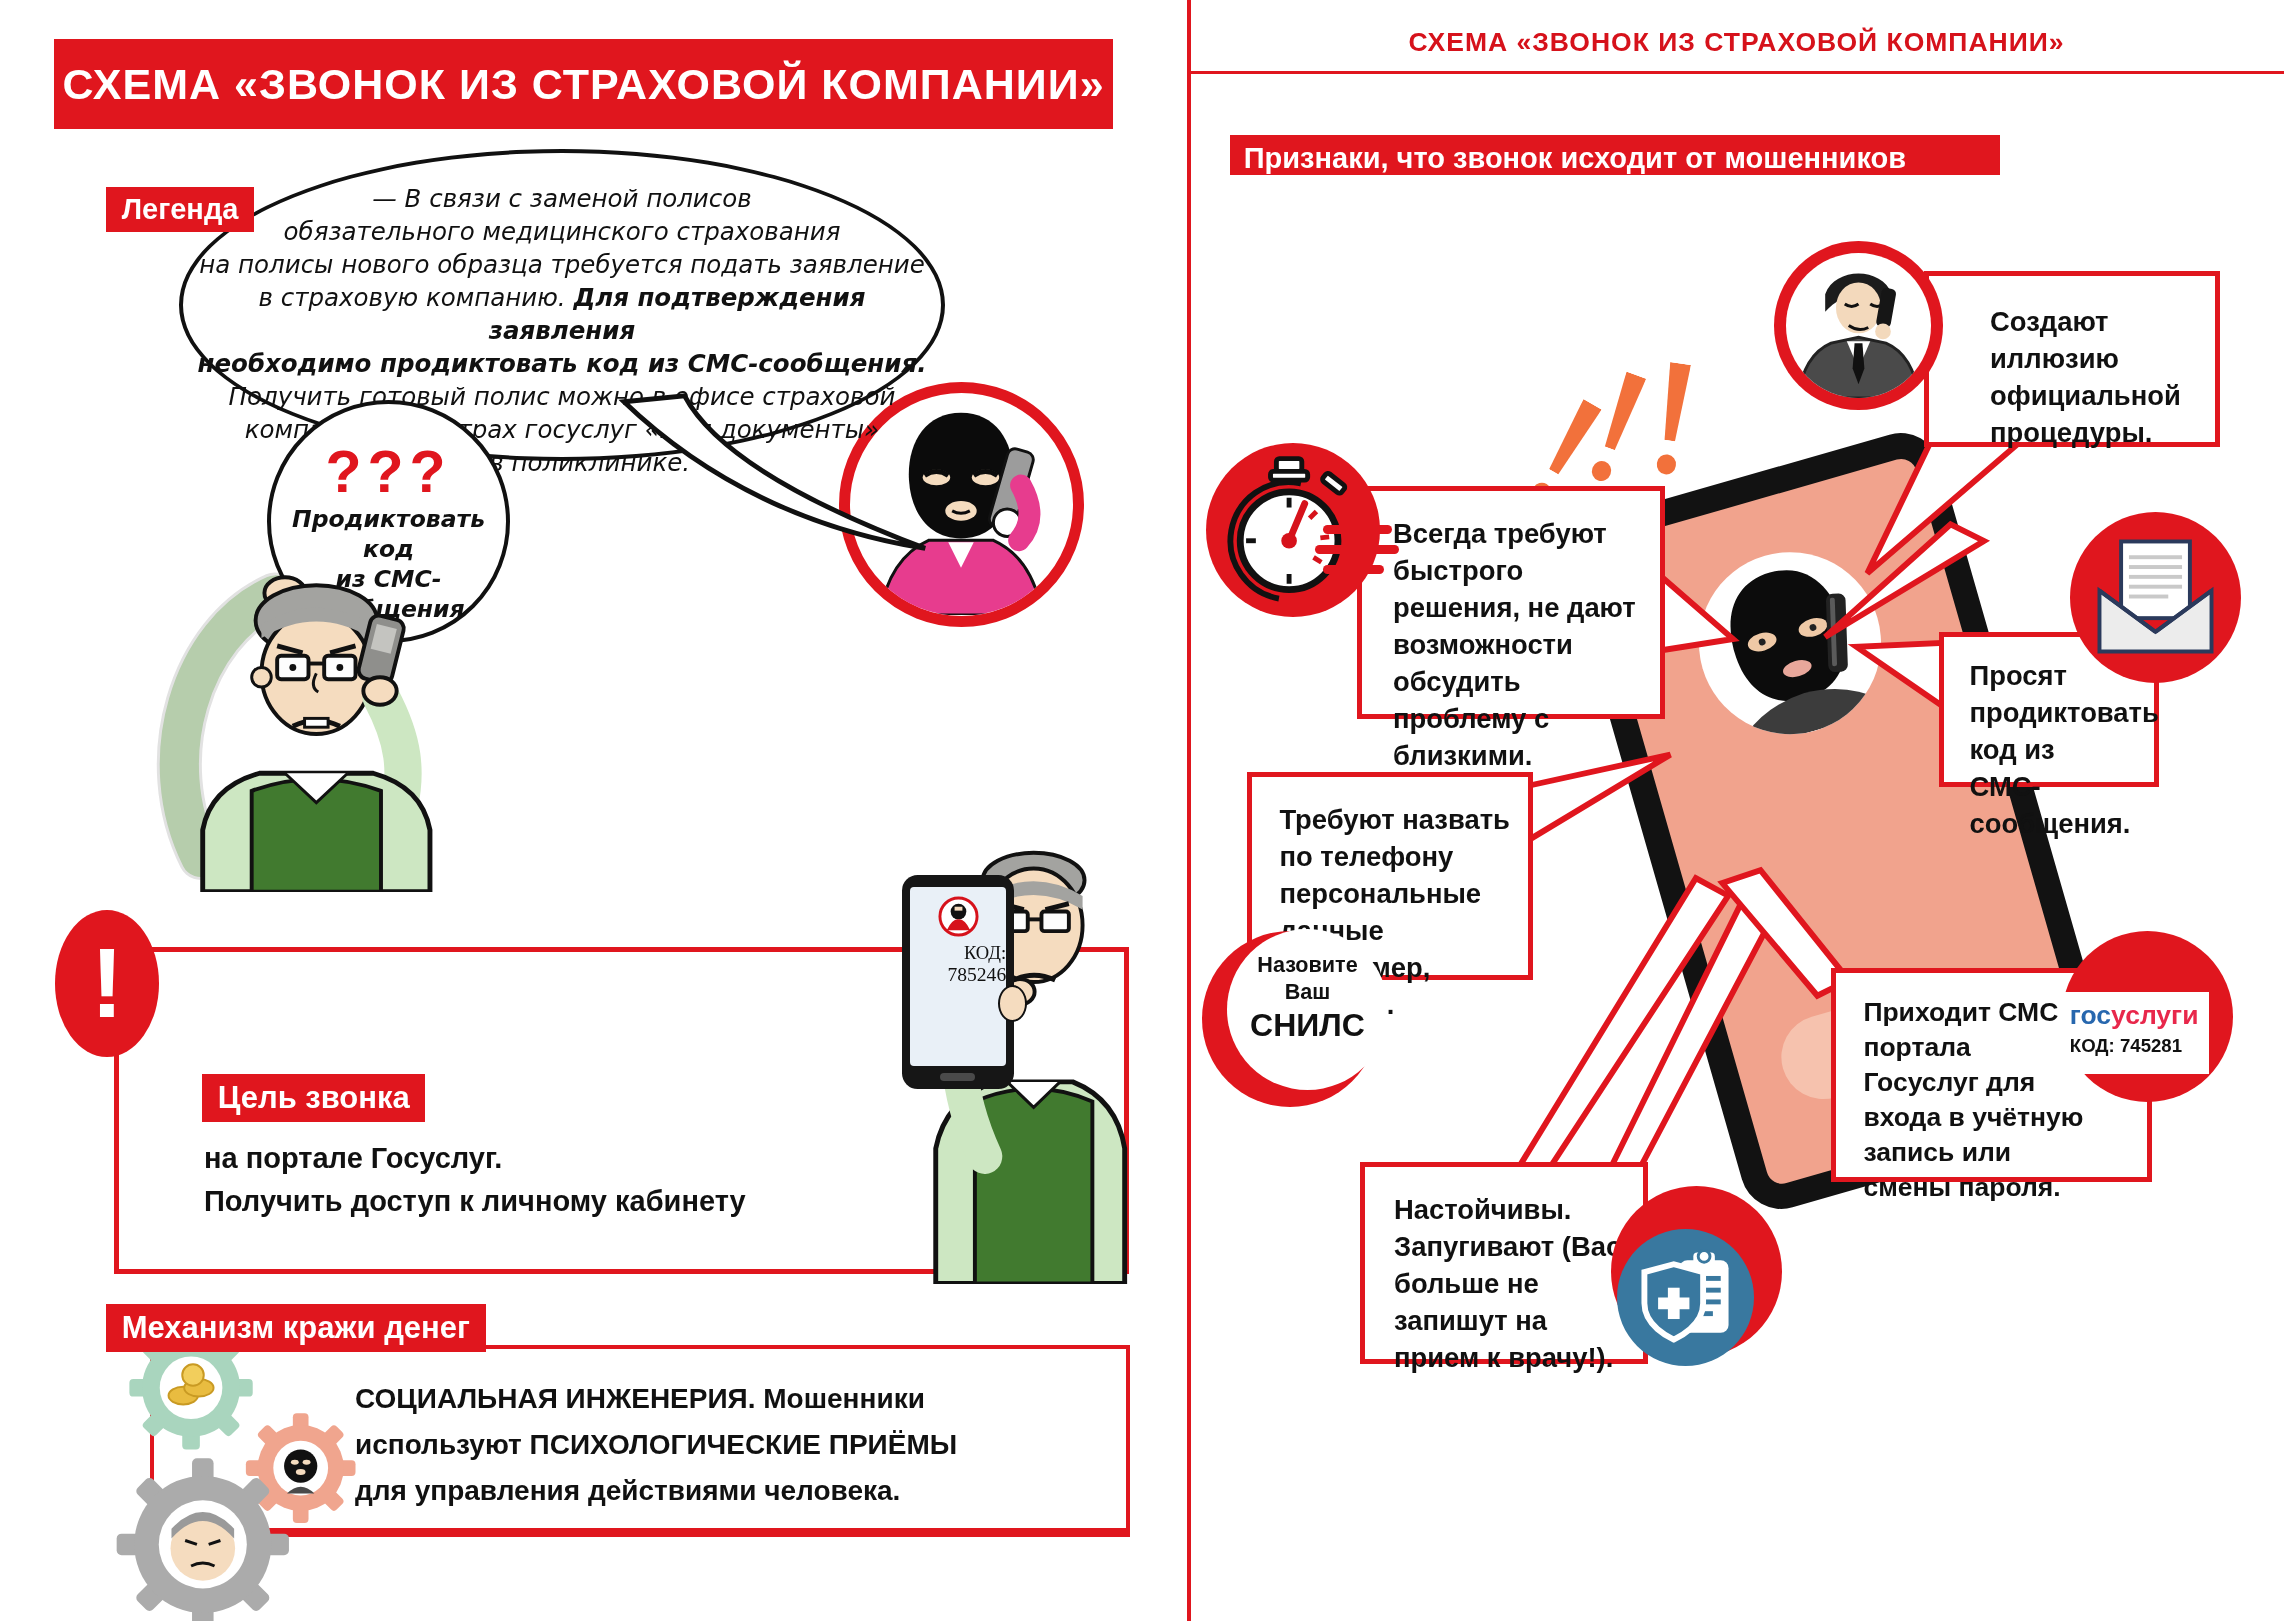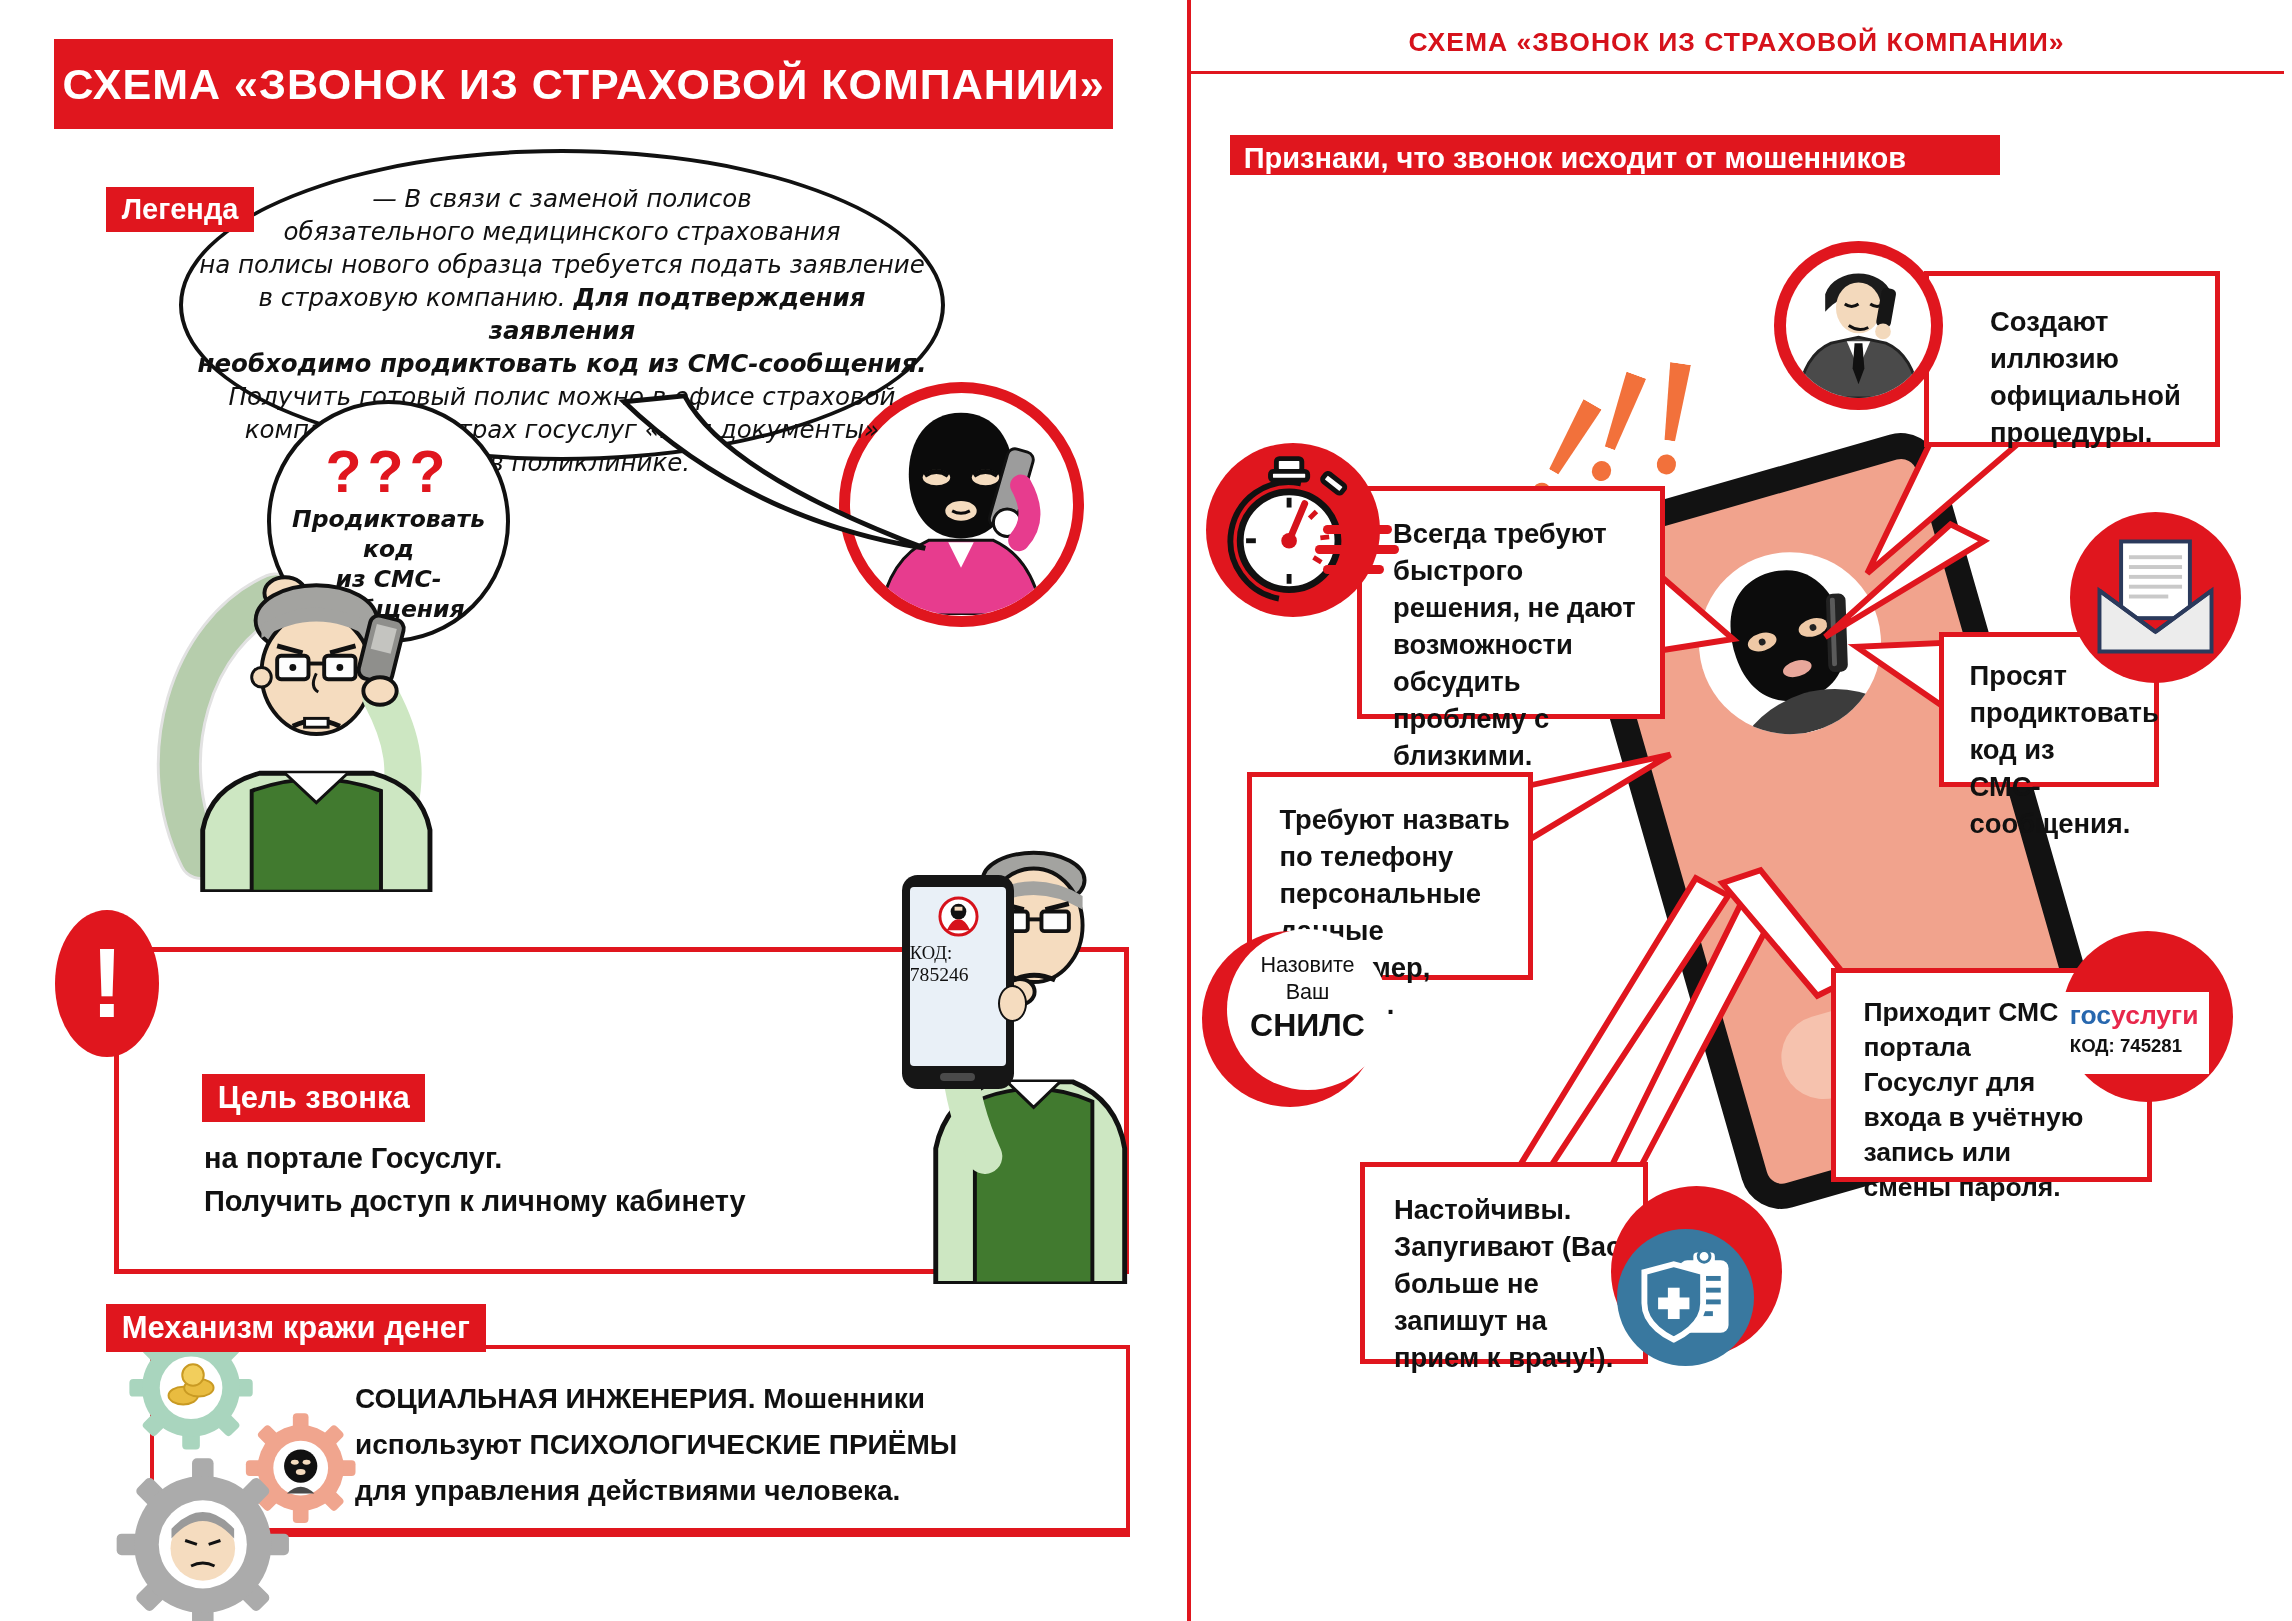--- a/index.html
+++ b/index.html
@@ -32,21 +32,21 @@
   .excl span{color:#fff;font-size:98px;font-weight:bold;line-height:147px}
   .goal-label{left:202px;top:1074px;font-size:31px}
   .goal-text{position:absolute;left:204px;top:1137px;font-size:29px;line-height:43px;font-weight:bold;color:#111;z-index:2}
   .mech-label{left:106px;top:1304px;font-size:31px}
   .mech-frame{position:absolute;left:150px;top:1345px;width:980px;height:192px;border:4.9px solid var(--red);
     border-bottom-width:9.8px;z-index:1}
   .mech-text{position:absolute;left:355px;top:1376px;font-size:28px;line-height:46px;font-weight:bold;color:#111;z-index:2}
   .legend-label{left:106px;top:187px;font-size:29px}
   
   .phone2{position:absolute;left:902px;top:875px;width:112px;height:214px;background:#161616;border-radius:15.7px;z-index:4;padding:11.8px 7.8px 23.5px 7.8px}
-  .phone2 .scr{width:100%;height:100%;background:#E9F0F7;border-radius:3.9px;text-align:left;padding-top:5.9px}
+  .phone2 .scr{width:100%;height:100%;background:#E9F0F7;border-radius:3.9px;text-align:right;padding-top:5.9px}
   .phone2 .slot{position:absolute;bottom:7.8px;left:38px;width:35px;height:7.8px;background:#4a4a4a;border-radius:3.9px}
   .phone2 .code1{font-family:"Liberation Serif",serif;font-size:18.6px;color:#111;margin-top:3.9px}
   .phone2 .code2{font-family:"Liberation Serif",serif;font-size:19.6px;color:#111}
   .hand2{position:absolute;left:998px;top:985px;width:29px;height:37px;background:var(--skin);border:2.9px solid #111;border-radius:50%;z-index:5}
   
   .divider{position:absolute;left:1187px;top:0;width:3.9px;height:1621px;background:var(--red);z-index:1}
   .r-header{position:absolute;left:1189px;top:27.4px;width:1095px;text-align:center;font-size:26.5px;font-weight:bold;
     color:#D6121B;letter-spacing:1px;z-index:2}
   .r-line{position:absolute;left:1189px;top:71px;width:1095px;height:2.9px;background:var(--red);z-index:2}
   .signs{position:absolute;left:1230px;top:135px;width:770px;height:40px;background:var(--red);z-index:2;
@@ -64,21 +64,21 @@
   .phone .pbutton{position:absolute;left:44px;bottom:69px;width:206px;height:84px;background:var(--salmon-lt);border-radius:42px;text-align:center}
   
   .mark{position:absolute;width:31px;height:116px;z-index:3}
   .mark .bar{position:absolute;left:0;top:0;width:29px;height:78px;background:var(--orange);
     clip-path:polygon(14% 0,86% 0,68% 100%,32% 100%)}
   .mark .dot{position:absolute;left:4.9px;top:92px;width:19.6px;height:19.6px;background:var(--orange);border-radius:50%}
   
   .snils-red{left:1202px;top:931px;width:176px;height:176px}
   .snils-white{position:absolute;left:1227px;top:929px;width:161px;height:161px;background:#fff;border-radius:50%;z-index:7;
     text-align:center;padding-top:21.6px}
-  .snils-white .s1{font-size:21.6px;line-height:27.4px;font-weight:normal;color:#111}
+  .snils-white .s1{font-size:21.6px;line-height:27.4px;font-weight:bold;color:#111}
   .snils-white .s3{font-size:32px;line-height:41px;font-weight:bold;color:#111}
   
   .gos-card{position:absolute;left:2060px;top:992px;width:149px;height:82px;background:#fff;z-index:7;padding:9.8px 7.8px 7.8px 9.8px}
   .gos-card .logo{font-size:26.5px;font-weight:bold;line-height:27.4px}
   .gos-card .lb{color:#2767AE}.gos-card .lr{color:#E8274B}
   .gos-card .gcode{font-size:18.6px;font-weight:bold;color:#111;margin-top:5.9px}
   svg{display:block}
 </style>
 </head>
 <body>

